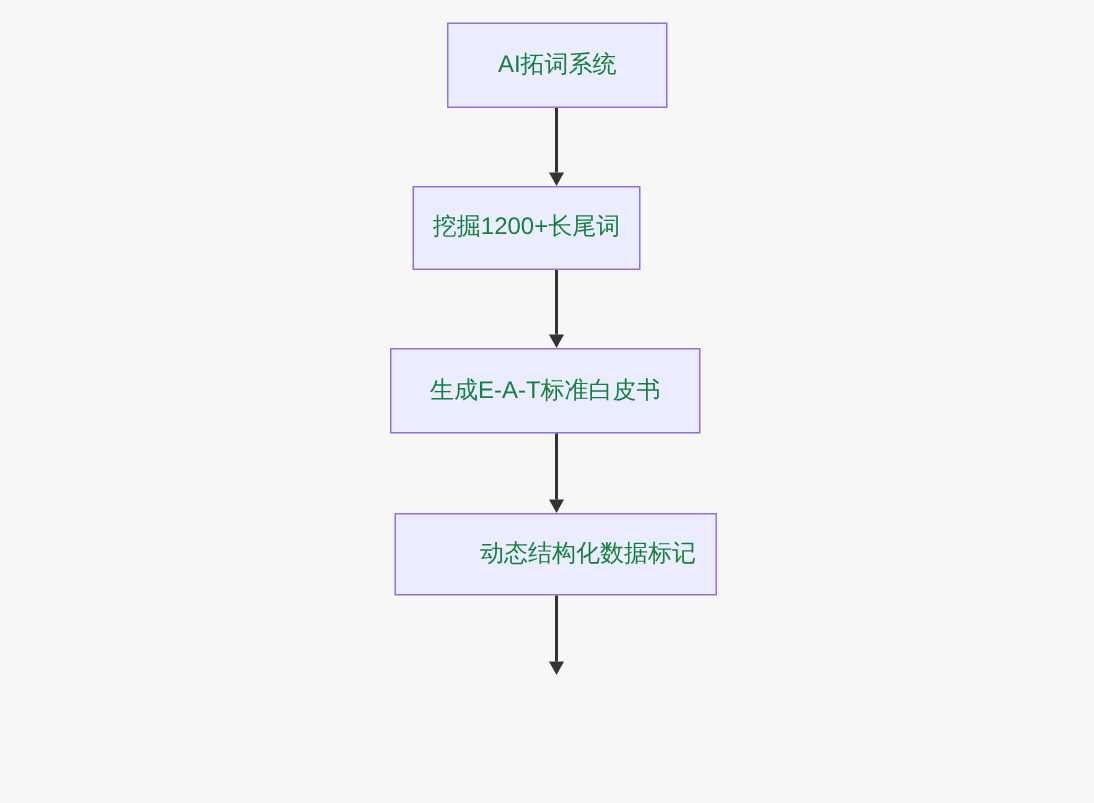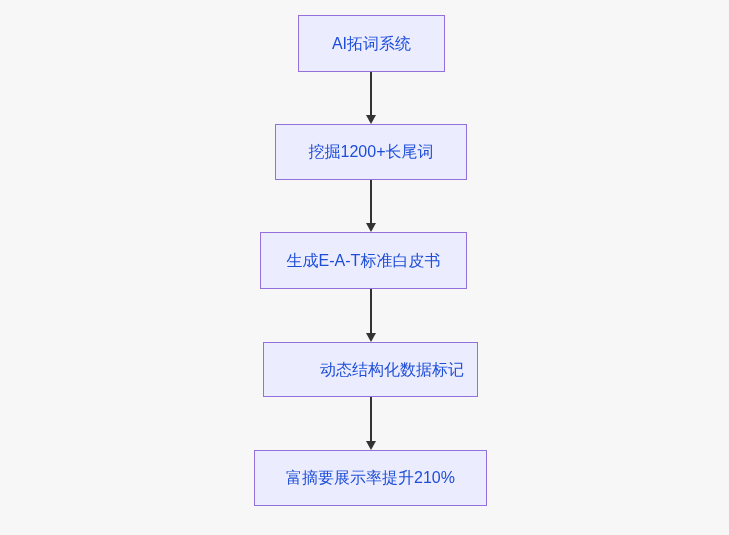--- a/index.html
+++ b/index.html
@@ -19,28 +19,28 @@
   .node {
     position: absolute;
     box-sizing: border-box;
     background: #ECECFF;
     border: 1px solid #9370DB;
     display: flex;
     align-items: center;
     justify-content: center;
   }
   .node-label {
-    color: #1d4ed8;
+    color: #15803d;
     font-size: 16px;
     line-height: 1.2;
     text-align: center;
     white-space: nowrap;
   }
   .node-1 { left: 298px; top: 15px;  width: 147px; height: 57px; }
-  .node-2 { left: 275px; top: 124px; width: 192px; height: 56px; }
+  .node-2 { left: 275px; top: 124px; width: 152px; height: 56px; }
   .node-3 { left: 260px; top: 232px; width: 207px; height: 57px; }
   .node-4 { left: 263px; top: 342px; width: 215px; height: 55px; padding-left: 43px; }
   .node-5 { left: 254px; top: 450px; width: 233px; height: 56px; }
 
   .edge {
     position: absolute;
     left: 365px;          
     width: 12px;
     display: flex;
     flex-direction: column;
@@ -97,17 +97,14 @@
 
   <div class="node node-4">
     <span class="node-label">动态结构化数据标记</span>
   </div>
 
   <div class="edge edge-4">
     <div class="edge-line"></div>
     <div class="edge-head"></div>
   </div>
 
-  <div class="node node-5">
-    <span class="node-label">富摘要展示率提升210%</span>
-  </div>
 
 </div>
 
 </body></html>

